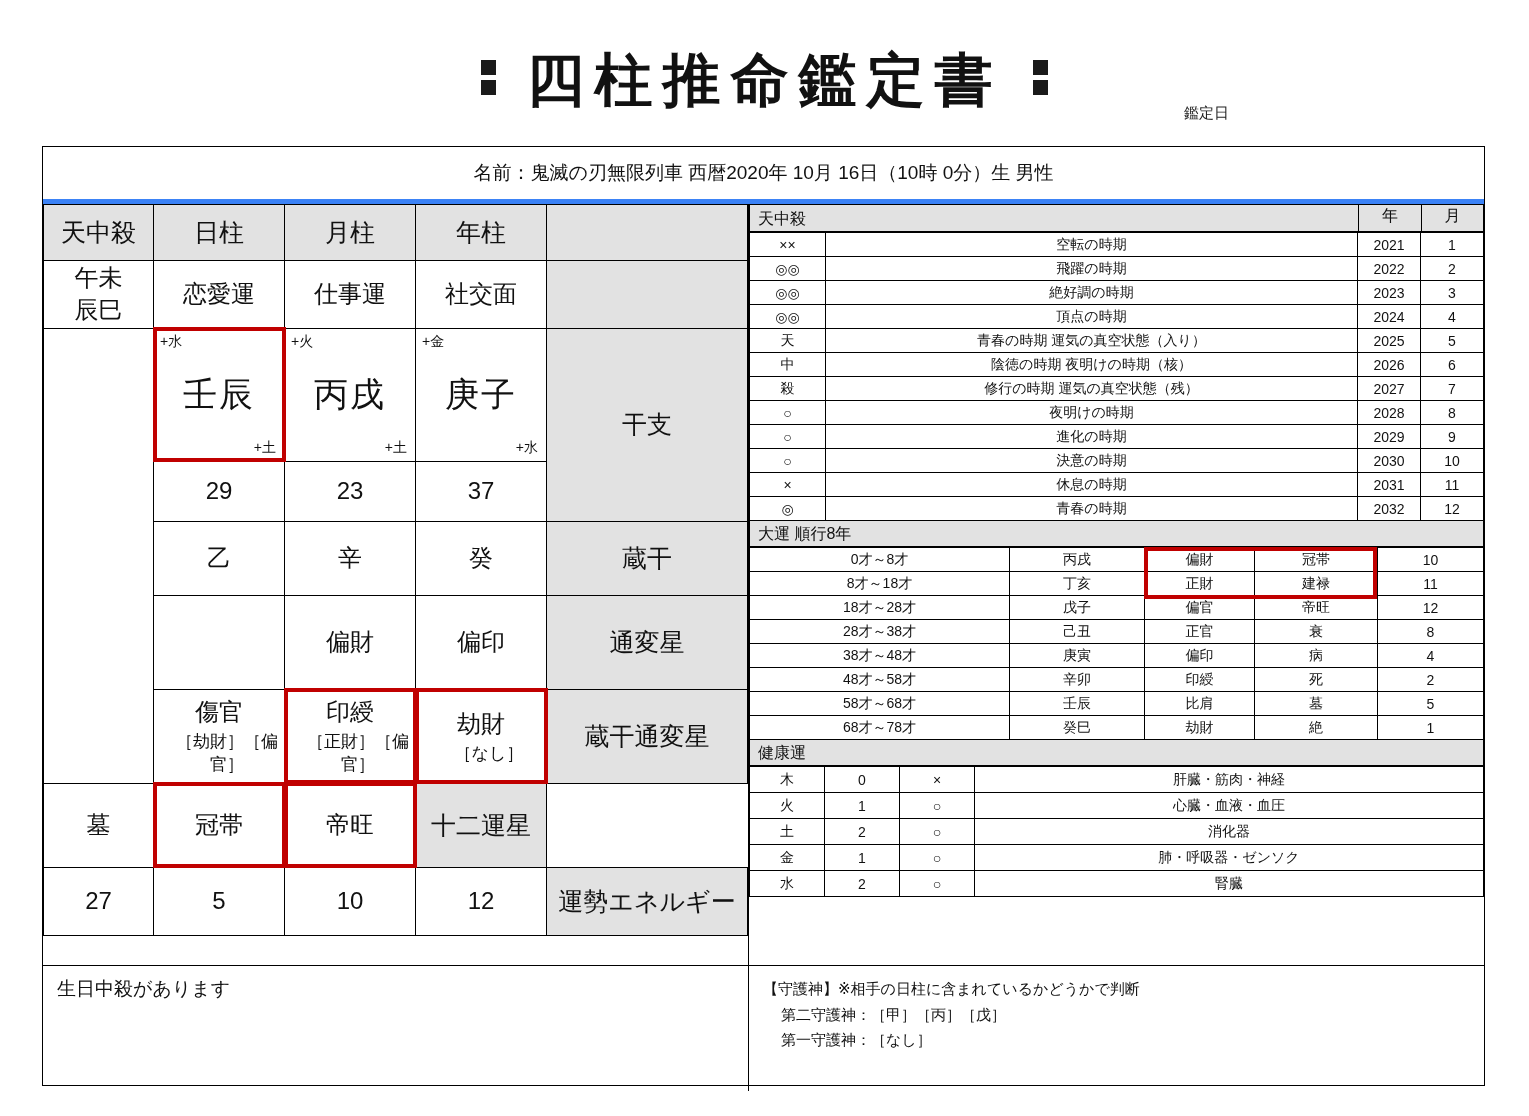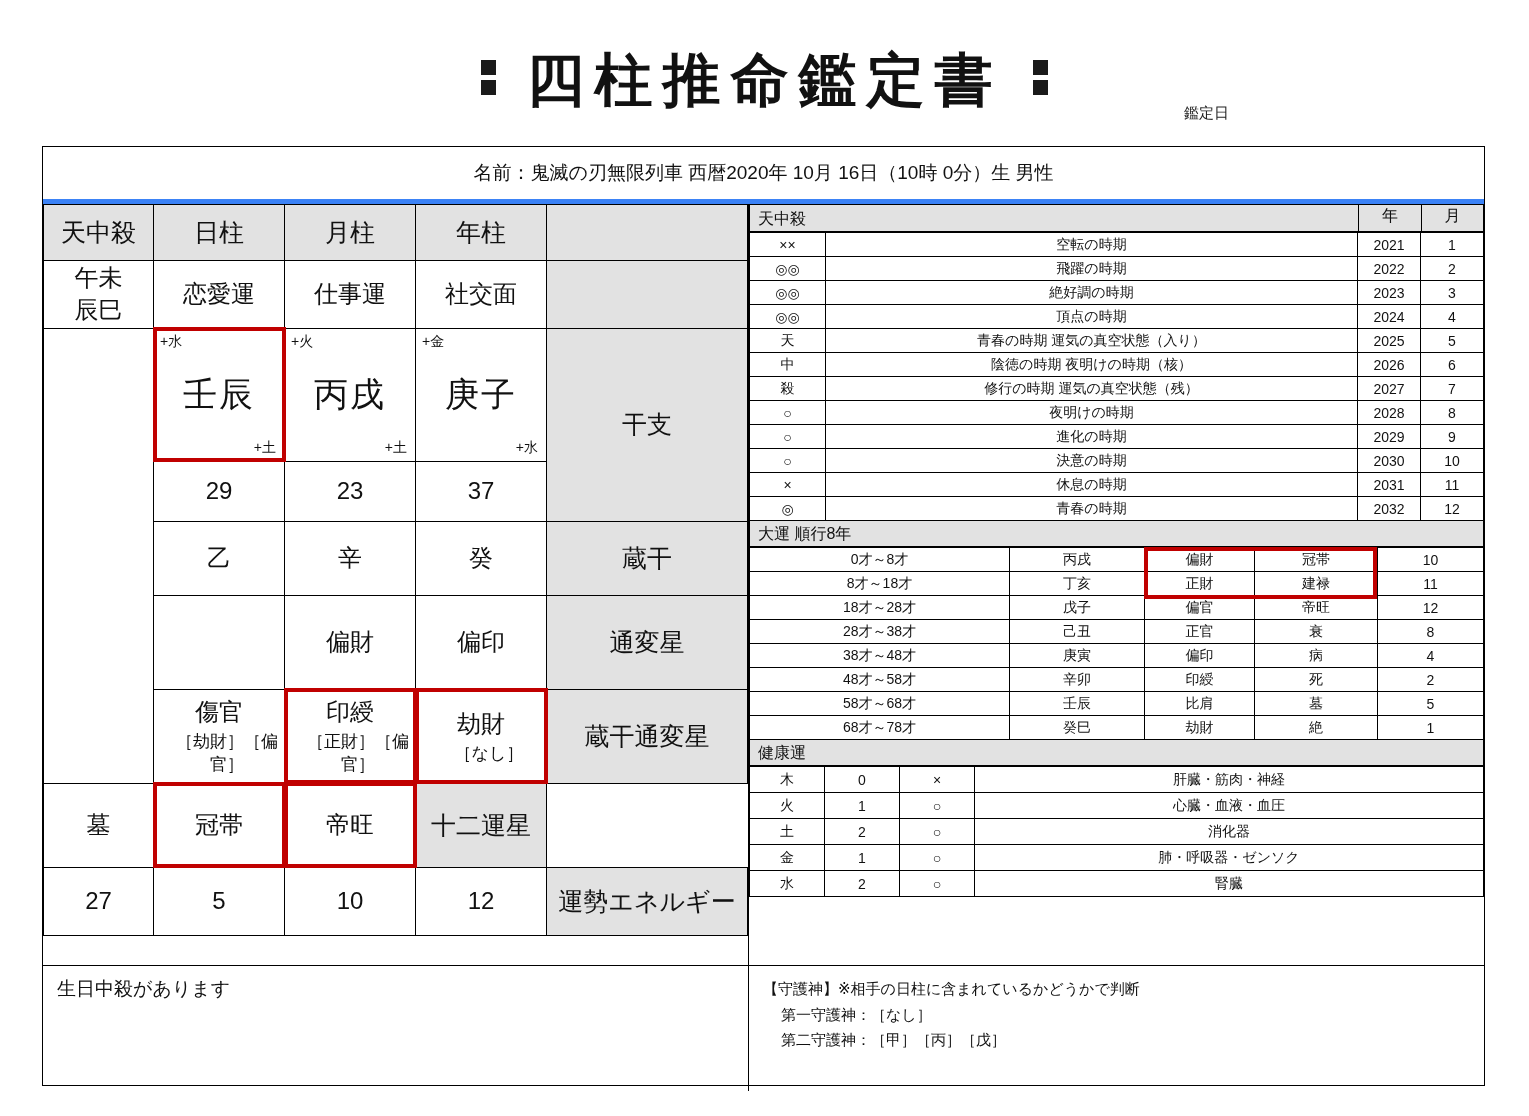--- a/index.html
+++ b/index.html
@@ -558,19 +558,19 @@
           </tbody>
         </table>
 
       </div>
     </div>
 
     <div class="footer">
       <div class="footer-left">生日中殺があります</div>
       <div class="footer-right">
         <div>【守護神】※相手の日柱に含まれているかどうかで判断</div>
+        <div class="indent">第二守護神：［甲］［丙］［戊］</div>
         <div class="indent">第一守護神：［なし］</div>
-        <div class="indent">第二守護神：［甲］［丙］［戊］</div>
       </div>
     </div>
 
   </div>
 </div>
 
 </body></html>

